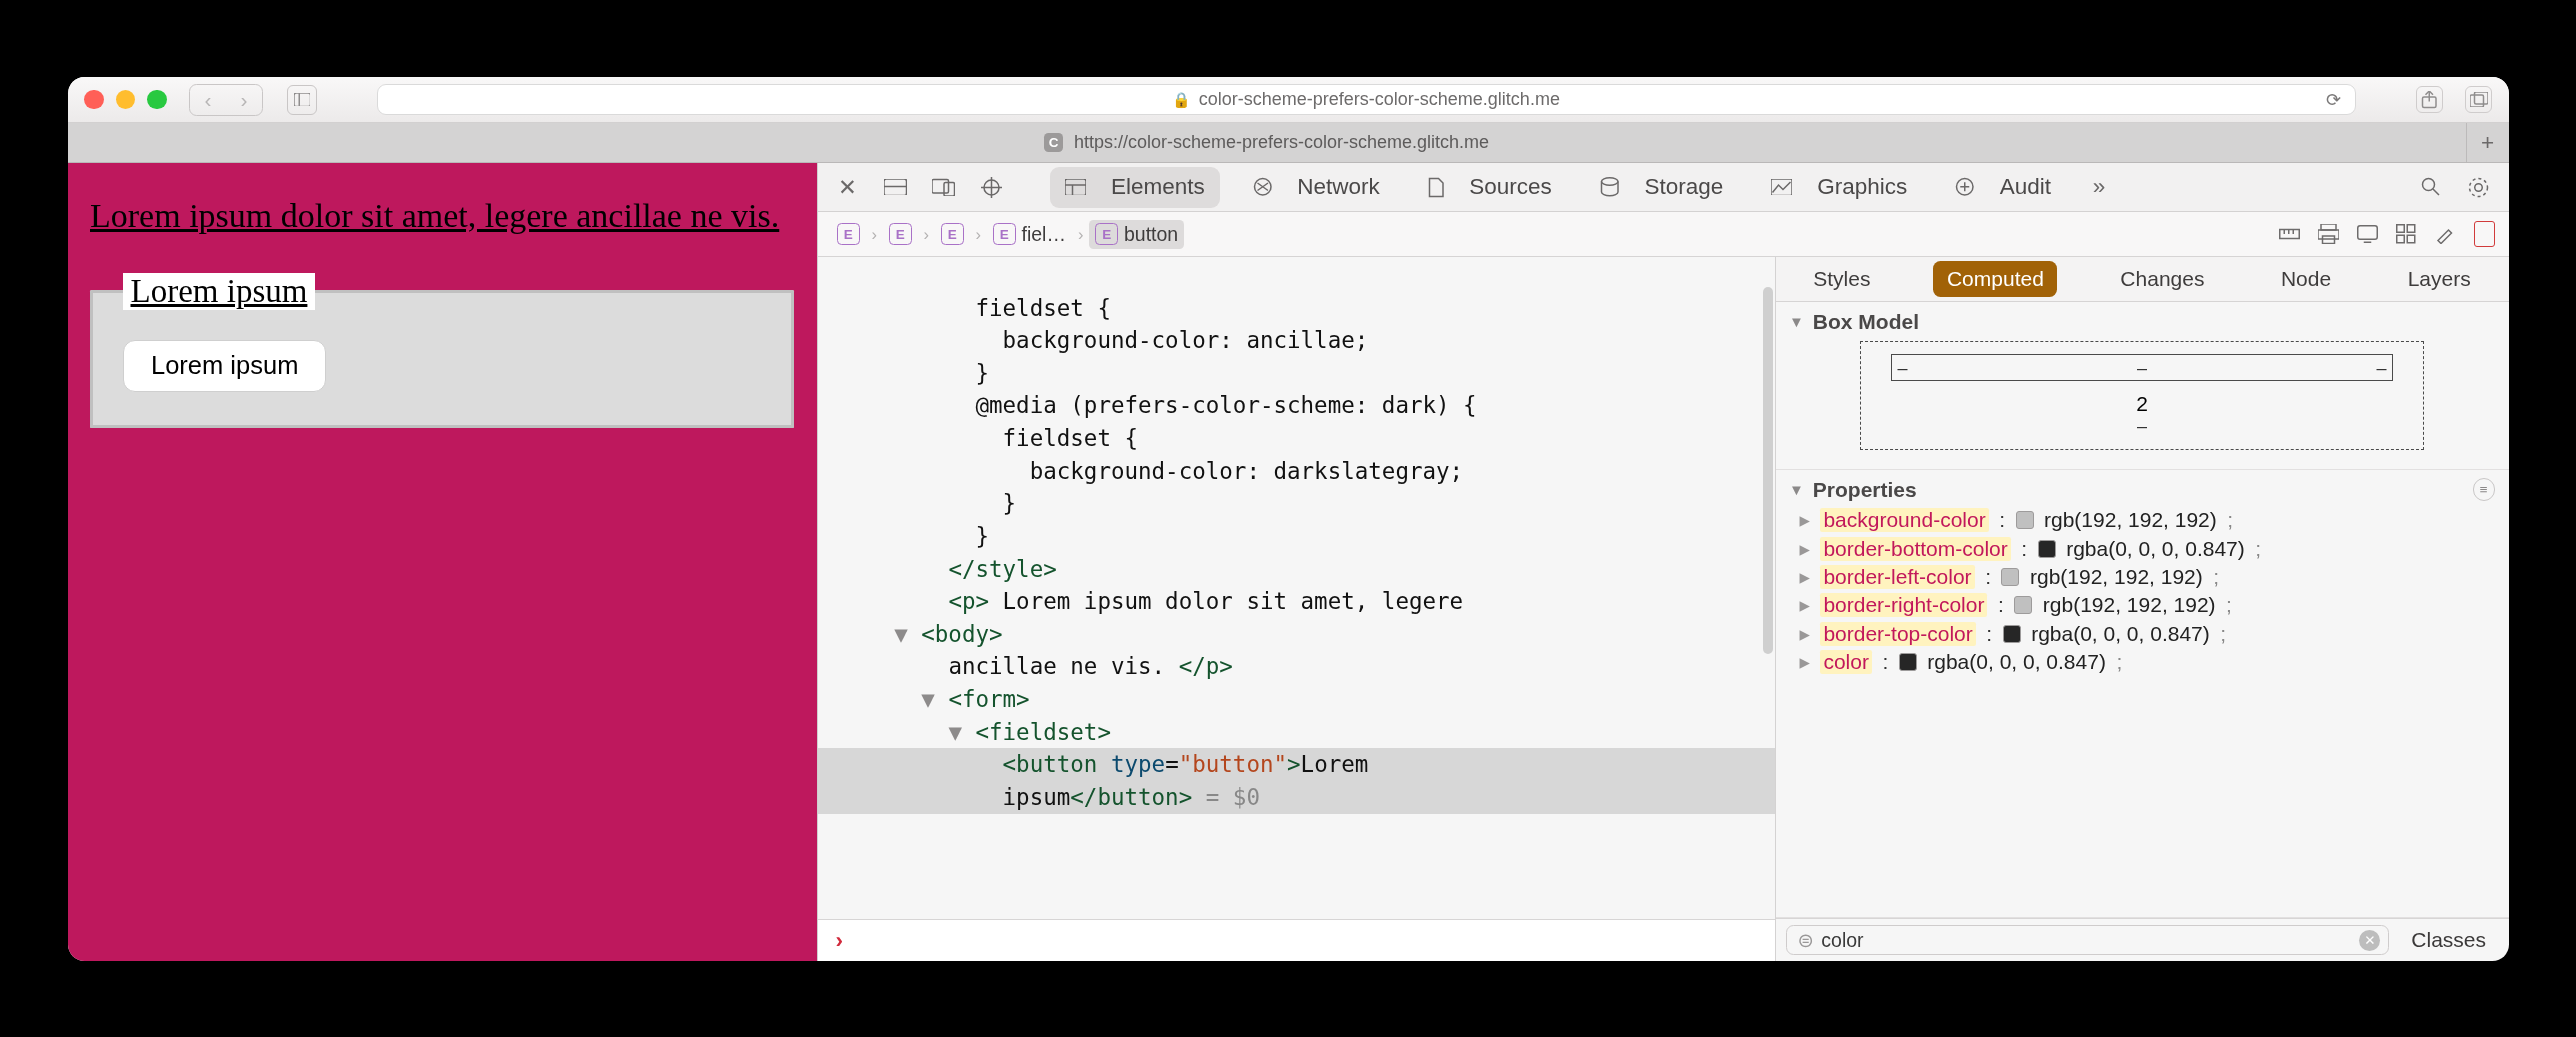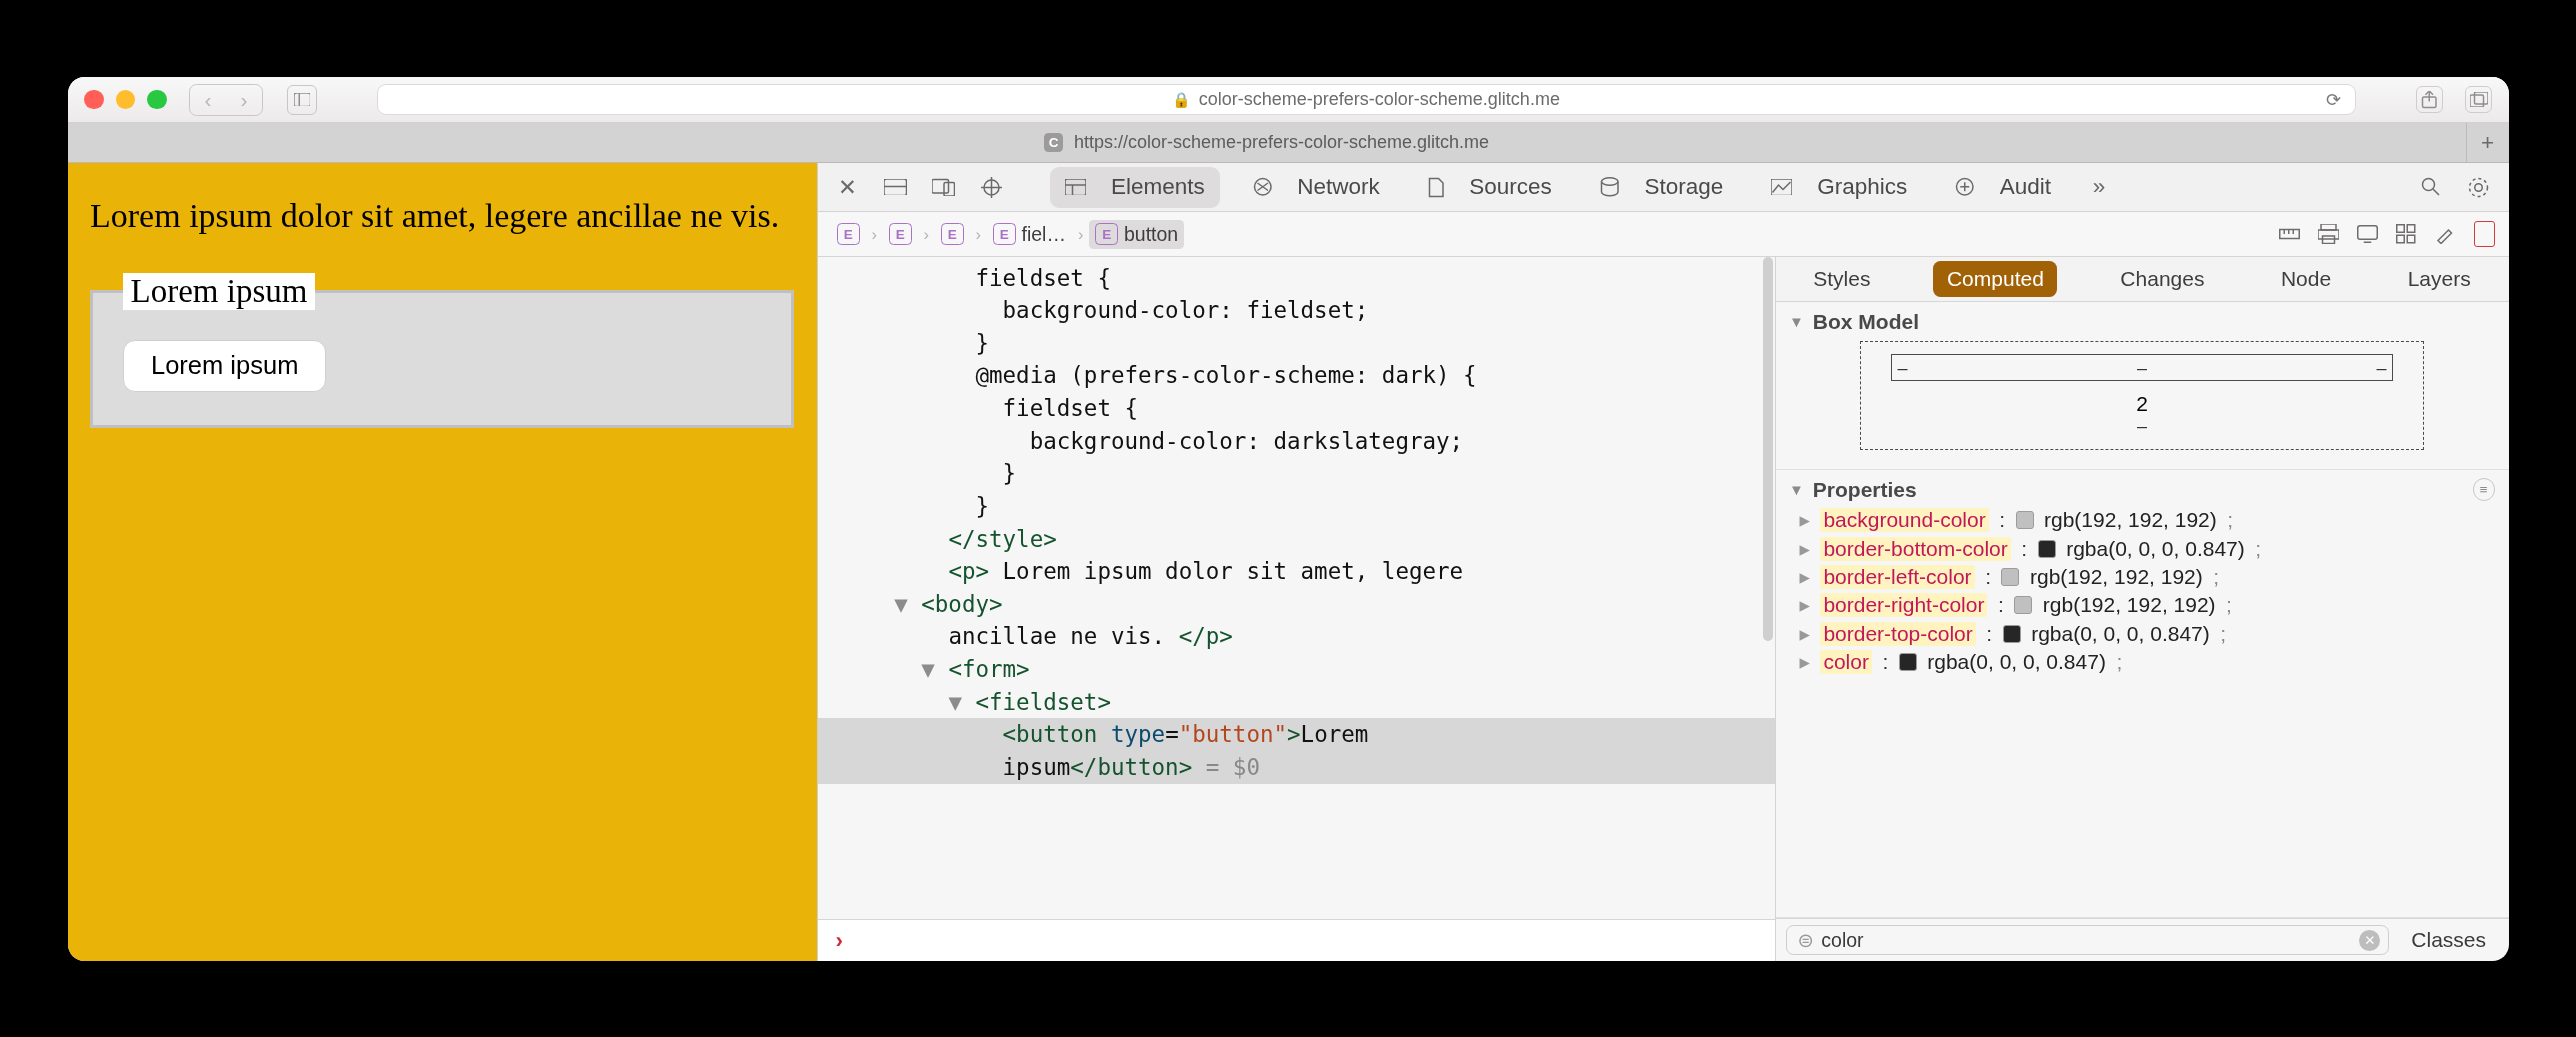--- a/index.html
+++ b/index.html
@@ -45,24 +45,25 @@
   
   .tabbar{height:40px;background:#d4d3d3;display:flex;align-items:stretch;border-bottom:0.7px solid #bab8b8}
   .tab{flex:1;display:flex;align-items:center;justify-content:center;gap:10.5px;color:#5d5b5b;font-size:18px;border-right:0.7px solid #bcbaba}
   .tab .favicon{width:19.5px;height:19.5px;border-radius:4.5px;background:#9c9a9a;display:flex;align-items:center;justify-content:center;color:#fff;font-weight:600;font-size:13.5px}
   .tab-plus{width:42px;display:flex;align-items:center;justify-content:center;color:#6b6969;font-size:22.5px}
   
   .content{flex:1;display:flex;min-height:0}
   
   .page{
     width:749px;
-    background:#eab308;
+    background:#be185d;
     padding:30px 22.5px;
     font-family: "Times New Roman", Georgia, serif;
     color:#000;
+    text-decoration:underline;
   }
   .page p{font-size:34px;line-height:1.35;margin-bottom:34px}
   .page fieldset{
     border:3px solid #c0c0c0;
     background:#dcdcdc;
     padding:22.5px 30px 33px;
     border-radius:1.5px;
   }
   .page legend{font-size:33px;padding:0 7.5px;background:#fff}
   .page button{
@@ -103,20 +104,21 @@
   
   .domtree{
     flex:1.05;
     font-family:"SF Mono",Menlo,monospace;
     font-size:22.5px;
     line-height:1.45;
     color:#1e1e1e;
     overflow:hidden;
     position:relative;
     padding:4.5px 0 0 0;
+    margin-top:30px;
   }
   .domtree .line{white-space:pre;padding:0 22.5px}
   .tag{color:#14532d}
   .attr{color:#0c4a6e}
   .val{color:#b4461d}
   .txt{color:#111}
   .cm{color:#888}
   .domtree .hl-line{background:#d7d7d7}
   .twisty{color:#8d8b8b}
   .domtree .scroll-ind{position:absolute;right:1.5px;top:0;width:10.5px;height:58%;background:#cfcfcf;border-radius:5.2px}
@@ -362,21 +364,21 @@
         </div>
         <div class="tool red"></div>
       </div>
 
       <div class="dt-main">
 
         <div style="display:flex;flex-direction:column;flex:1.05;min-width:0">
         <div class="domtree">
           <div class="scroll-ind"></div>
           <div class="line txt">          fieldset {</div>
-          <div class="line txt">            background-color: fieldset;</div>
+          <div class="line txt">            background-color: ancillae;</div>
           <div class="line txt">          }</div>
           <div class="line txt">          @media (prefers-color-scheme: dark) {</div>
           <div class="line txt">            fieldset {</div>
           <div class="line txt">              background-color: darkslategray;</div>
           <div class="line txt">            }</div>
           <div class="line txt">          }</div>
           <div class="line">        <span class="tag">&lt;/style&gt;</span></div>
           <div class="line">        <span class="tag">&lt;p&gt;</span><span class="txt"> Lorem ipsum dolor sit amet, legere </span></div>
           <div class="line">    <span class="twisty">▼ </span><span class="tag">&lt;body&gt;</span></div>
           <div class="line">        <span class="txt">ancillae ne vis. </span><span class="tag">&lt;/p&gt;</span></div>

